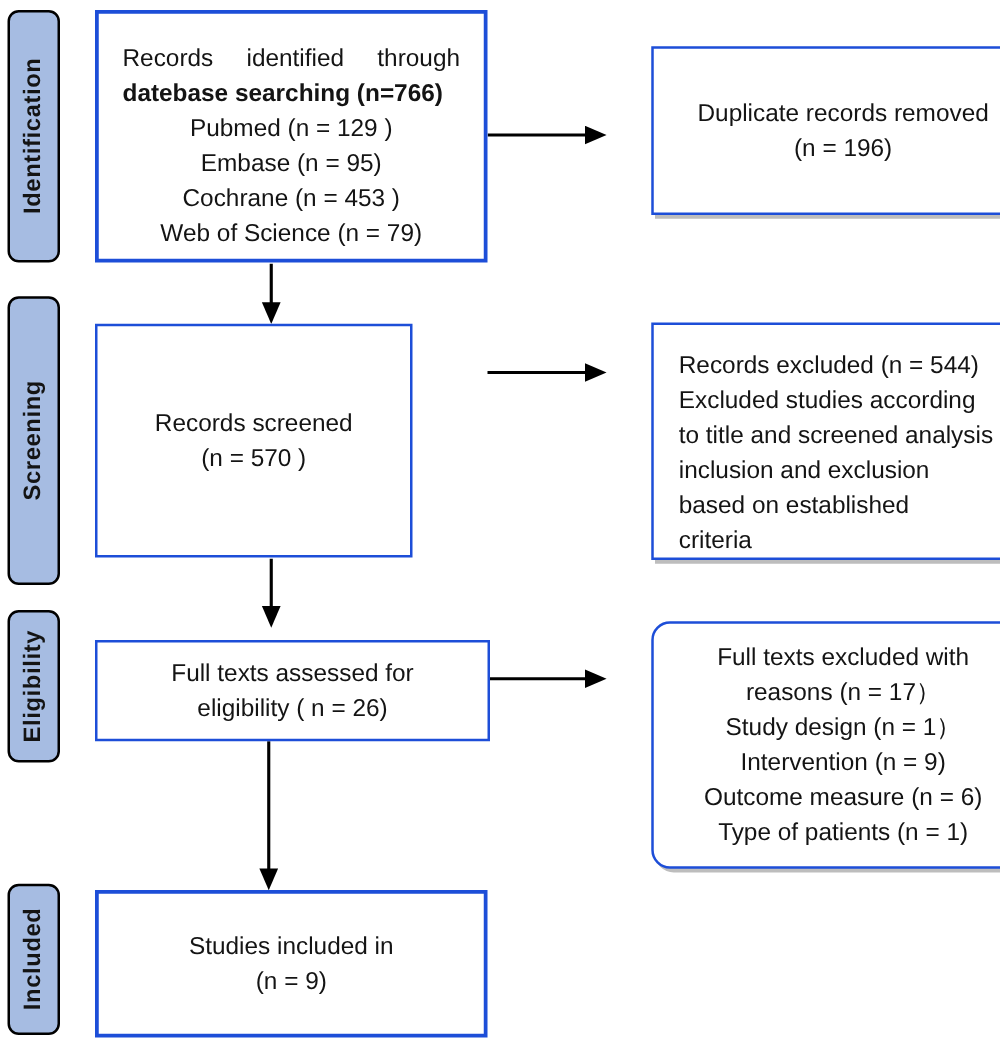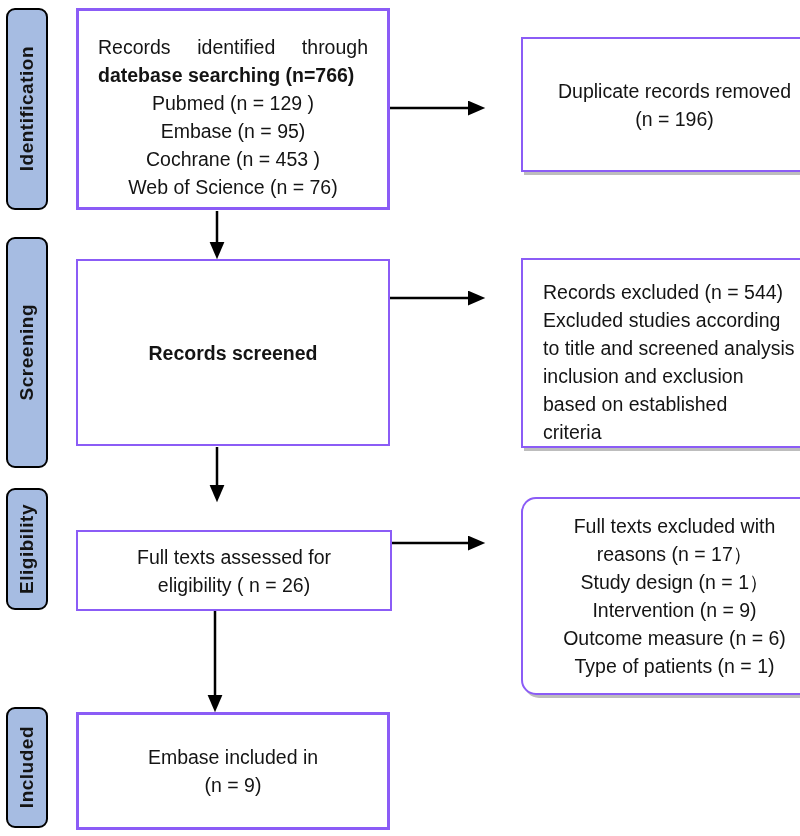--- a/index.html
+++ b/index.html
@@ -38,21 +38,21 @@
     writing-mode: vertical-rl;
     transform: rotate(180deg);
     font-size: 19px;
     font-weight: bold;
     letter-spacing: 0.5px;
     white-space: nowrap;
   }
   .box {
     position: absolute;
     background: #ffffff;
-    border: 2px solid #8b5cf6;
+    border: 2px solid #1d4ed8;
     box-sizing: border-box;
     display: flex;
     flex-direction: column;
     justify-content: center;
     font-size: 19.5px;
     line-height: 28px;
   }
   .box.thick { border-width: 3px; }
   .box.shadow { box-shadow: 3px 3px 0 #bdbdbd; margin-left: 36px; }
   .box .line { text-align: center; white-space: nowrap; }
@@ -103,34 +103,35 @@
   <div class="stage" style="top:707px;height:121px;">
     <span class="stage-label">Included</span>
   </div>
 
   <div class="box thick from-top" id="box-records-identified" style="left:76px;top:8px;width:314px;height:202px;">
     <div class="line line-justified">Records identified through</div>
     <div class="line line-left">datebase searching (n=766)</div>
     <div class="line">Pubmed (n = 129 )</div>
     <div class="line">Embase (n = 95)</div>
     <div class="line">Cochrane (n = 453 )</div>
-    <div class="line">Web of Science (n = 76)</div>
+    <div class="line">Web of Science (n = 79)</div>
   </div>
 
-  <div class="box" id="box-records-screened" style="left:76px;top:259px;width:314px;height:187px;font-weight:bold;">
+  <div class="box" id="box-records-screened" style="left:76px;top:259px;width:254px;height:187px;">
     <div class="line">Records screened</div>
+    <div class="line">(n = 570 )</div>
   </div>
 
-  <div class="box" id="box-full-texts-assessed" style="left:76px;top:530px;width:316px;height:81px;">
+  <div class="box" id="box-full-texts-assessed" style="left:76px;top:512px;width:316px;height:81px;">
     <div class="line">Full texts assessed for</div>
     <div class="line">eligibility ( n = 26)</div>
   </div>
 
   <div class="box thick" id="box-studies-included" style="left:76px;top:712px;width:314px;height:118px;">
-    <div class="line">Embase included in</div>
+    <div class="line">Studies included in</div>
     <div class="line">(n = 9)</div>
   </div>
 
   <div class="box shadow" id="box-duplicates-removed" style="left:485px;top:37px;width:307px;height:135px;">
     <div class="line">Duplicate records removed</div>
     <div class="line">(n = 196)</div>
   </div>
 
   <div class="box shadow align-left from-top" id="box-records-excluded" style="left:485px;top:258px;width:307px;height:190px;">
     <div class="line">Records excluded (n = 544)</div>

